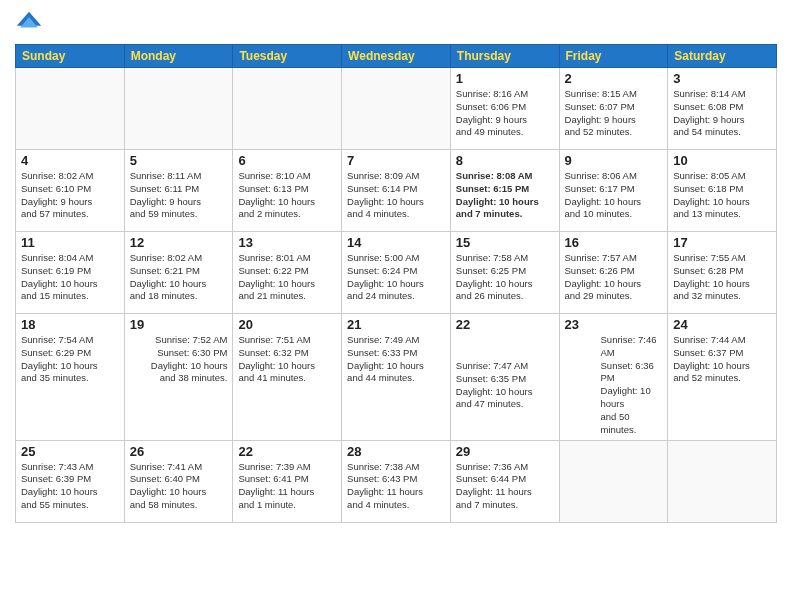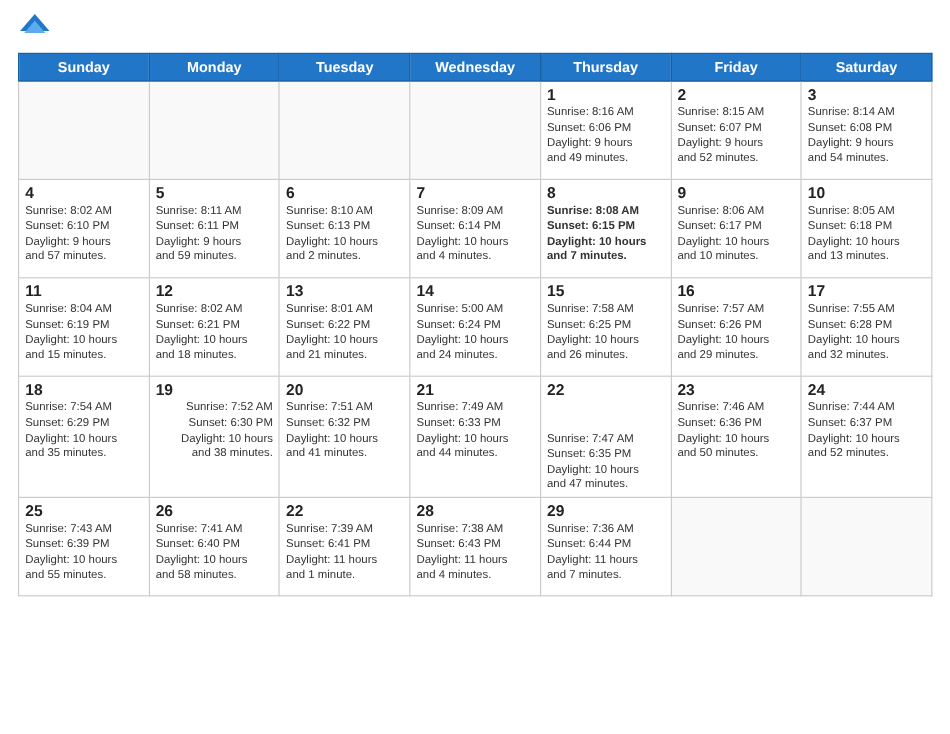--- a/index.html
+++ b/index.html
@@ -50,22 +50,22 @@
     .location {
       font-size: 14px;
       color: #444;
     }
     .calendar {
       width: 100%;
       border-collapse: collapse;
     }
     .calendar th {
       background: #2176c7;
-      color: #ffffff;
-      text-align: center;
+      color: #fde047;
+      text-align: left;
       padding: 4px 6px;
       font-size: 12px;
       font-weight: bold;
       border: 1px solid #1a5fa0;
     }
     .calendar td {
       border: 1px solid #ccc;
       vertical-align: top;
       padding: 3px 5px;
       width: calc(100% / 7);
@@ -280,21 +280,21 @@
           </td>
           <td>
             <div class="day-num">22</div>
             <div class="day-info" style="white-space: pre-line; margin-top: 28px;">Sunrise: 7:47 AM
 Sunset: 6:35 PM
 Daylight: 10 hours
 and 47 minutes.</div>
           </td>
           <td>
             <div class="day-num">23</div>
-            <div class="day-info" style="white-space: pre-line;">Sunrise: 7:46 AM
+            <div class="day-info" style="white-space: pre-line; margin-left: 36px;">Sunrise: 7:46 AM
 Sunset: 6:36 PM
 Daylight: 10 hours
 and 50 minutes.</div>
           </td>
           <td>
             <div class="day-num">24</div>
             <div class="day-info" style="white-space: pre-line;">Sunrise: 7:44 AM
 Sunset: 6:37 PM
 Daylight: 10 hours
 and 52 minutes.</div>

